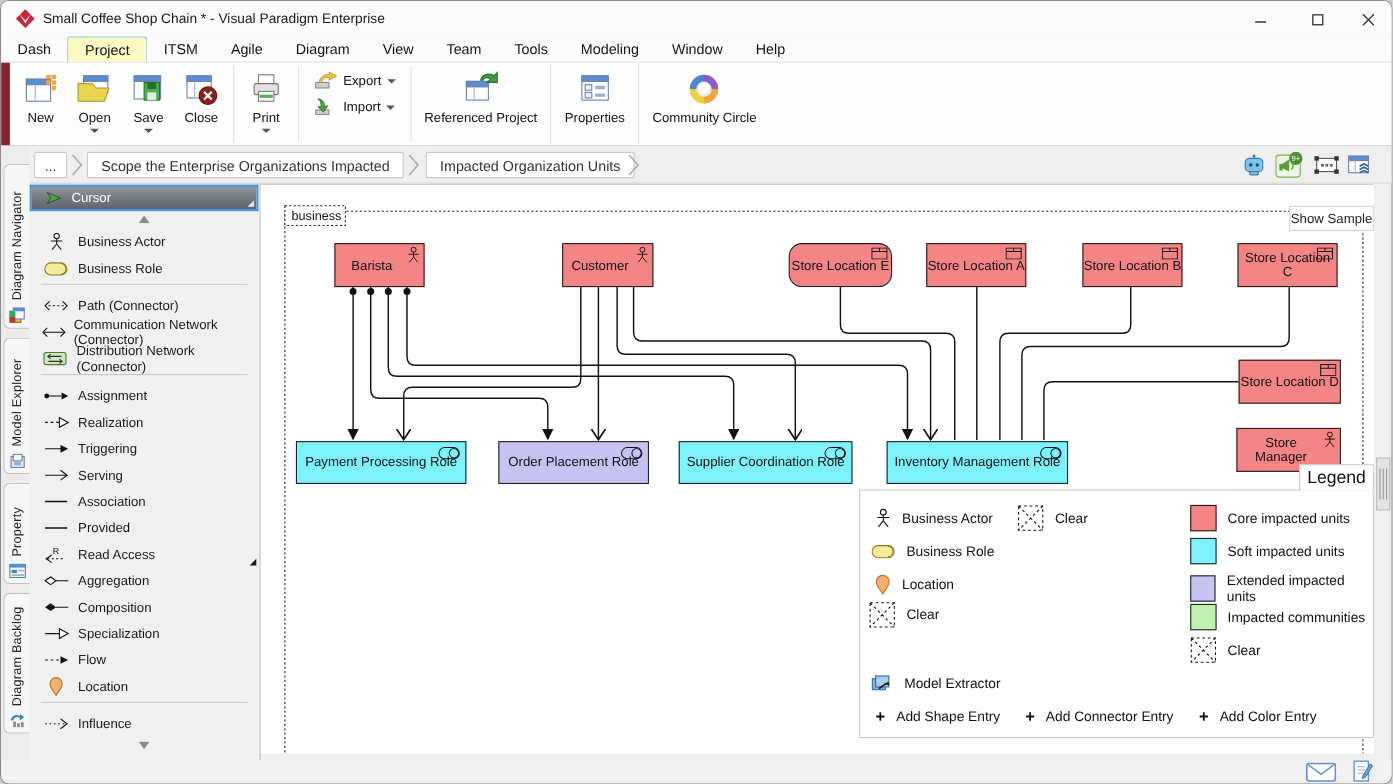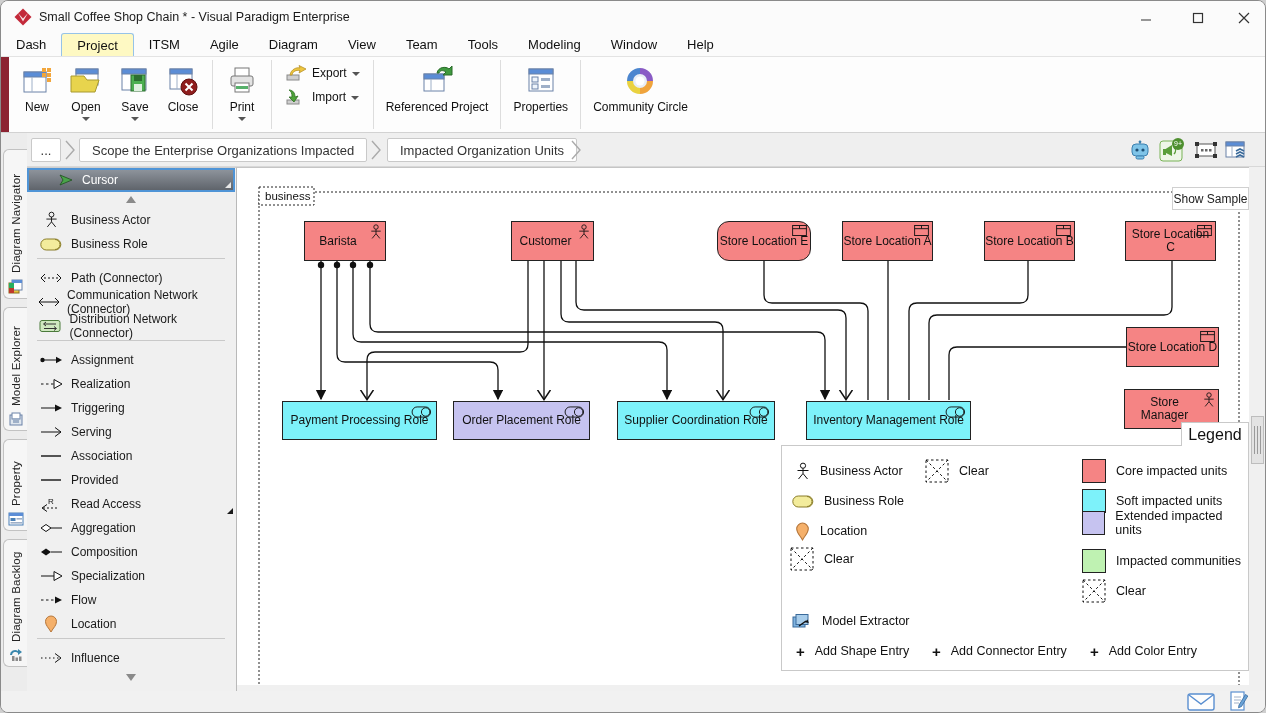--- a/index.html
+++ b/index.html
@@ -53,21 +53,21 @@
           align-items:center; justify-content:flex-start; padding:10px 0 4px; }
   .vtab .vtxt { writing-mode:vertical-rl; transform:rotate(180deg); font-size:11.5px; color:#222;
                 letter-spacing:0.2px; flex:1; }
   .vtab .vic { margin-top:6px; }
 
   
   .palette { position:absolute; left:26px; top:166px; width:210px; height:524px; background:#f0f0f0;
              border-right:1px solid #b9b9b9; border-top:1px solid #cfcfcf; }
   .cursor-row { position:absolute; left:0; top:0; width:208px; height:24px;
                 background:linear-gradient(#8d939b,#5f646b); border:2px solid #4f94d6;
-                display:flex; align-items:center; color:#fff; font-size:12px;padding-left:17px; }
+                display:flex; align-items:center; color:#fff; font-size:12px; }
   .cursor-row .picon { margin:0 8px 0 12px; }
   .corner-mark { position:absolute; right:2px; bottom:2px; width:0; height:0;
                  border-left:6px solid transparent; border-bottom:6px solid #1a1a1a; }
   .prow { position:absolute; left:0; width:208px; height:24px; display:flex; align-items:center;
           font-size:12px; color:#1a1a1a; }
   .prow .picon { width:28px; margin-left:10px; margin-right:6px; display:flex; justify-content:center; }
   .psep { position:absolute; left:10px; width:188px; height:1px; background:#c9c9c9; }
   .scroll-arrow { position:absolute; left:0; width:208px; display:flex; justify-content:center; }
 
   
@@ -694,21 +694,21 @@
       <span>Store Manager</span>
       <svg class="nic" style="right:3px; top:2px;" width="12" height="16" viewBox="0 0 14 18">
         <circle cx="7" cy="3.2" r="2.6" fill="none" stroke="#111"></circle>
           <line x1="7" y1="5.8" x2="7" y2="11" stroke="#111"></line>
         <line x1="1.5" y1="8" x2="12.5" y2="8" stroke="#111"></line>
           <line x1="7" y1="11" x2="2.5" y2="16.5" stroke="#111"></line>
           <line x1="7" y1="11" x2="11.5" y2="16.5" stroke="#111"></line>
       </svg>
     </div>
 
-    <div class="node fill-soft" style="left: 32px; top: 233px; width: 155px; height: 39px; background-color: rgb(125, 242, 250); margin-left: 13px;">
+    <div class="node fill-soft" style="left: 32px; top: 233px; width: 155px; height: 39px; background-color: rgb(125, 242, 250);">
       <span>Payment Processing Role</span>
       <svg class="nic" style="right:4px; top:4px;" width="21" height="12" viewBox="0 0 22 13">
         <rect x="0.8" y="1" width="20" height="11" rx="5.5" fill="none" stroke="#111"></rect>
           <circle cx="15.5" cy="6.5" r="4.6" fill="none" stroke="#111"></circle>
       </svg>
     </div>
     <div class="node fill-ext" style="left: 216px; top: 233px; width: 137px; height: 39px; background-color: rgb(198, 195, 240);">
       <span>Order Placement Role</span>
       <svg class="nic" style="right:4px; top:4px;" width="21" height="12" viewBox="0 0 22 13">
         <rect x="0.8" y="1" width="20" height="11" rx="5.5" fill="none" stroke="#111"></rect>
@@ -777,21 +777,21 @@
       </div>
 
       <div class="lrow" style="left:300px; top:10px;">
         <span class="lsq" style="background-color: rgb(245, 132, 132);"></span>
         <span>Core impacted units</span>
       </div>
       <div class="lrow" style="left:300px; top:40px;">
         <span class="lsq" style="background-color: rgb(125, 242, 250);"></span>
         <span>Soft impacted units</span>
       </div>
-      <div class="lrow" style="left:300px; top:62px;">
+      <div class="lrow" style="left:300px; top:74px;">
         <span class="lsq" style="background-color: rgb(198, 195, 240);"></span>
         <span>Extended impacted units</span>
       </div>
       <div class="lrow" style="left:300px; top:100px;">
         <span class="lsq" style="background-color: rgb(191, 242, 178);"></span>
         <span>Impacted communities</span>
       </div>
       <div class="lrow" style="left:300px; top:130px;">
         <svg class="clear-sq" viewBox="0 0 24 24">
           <rect x="1" y="1" width="22" height="22" fill="none" stroke="#111" stroke-dasharray="2.5,2.5"></rect>

